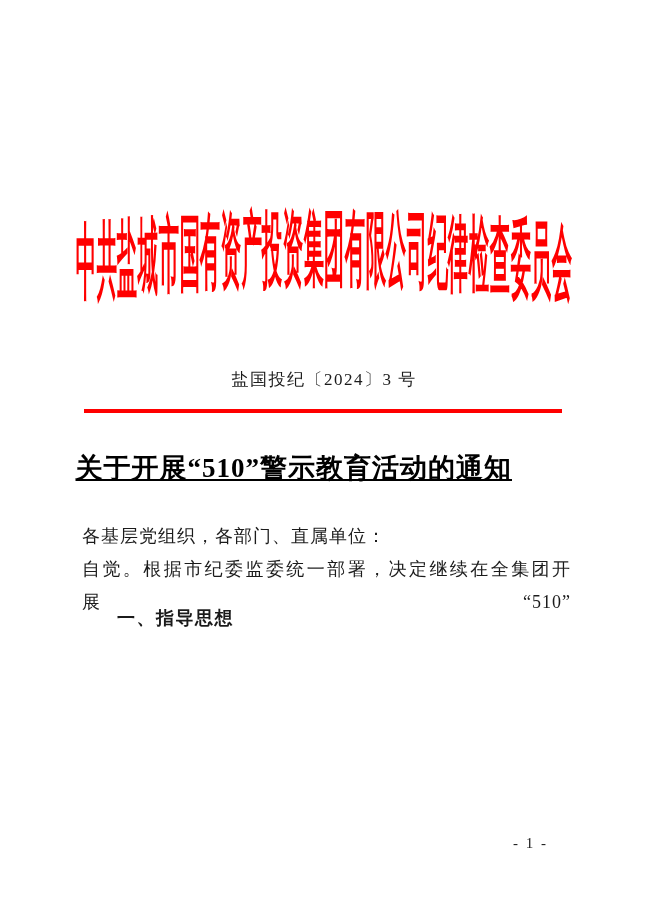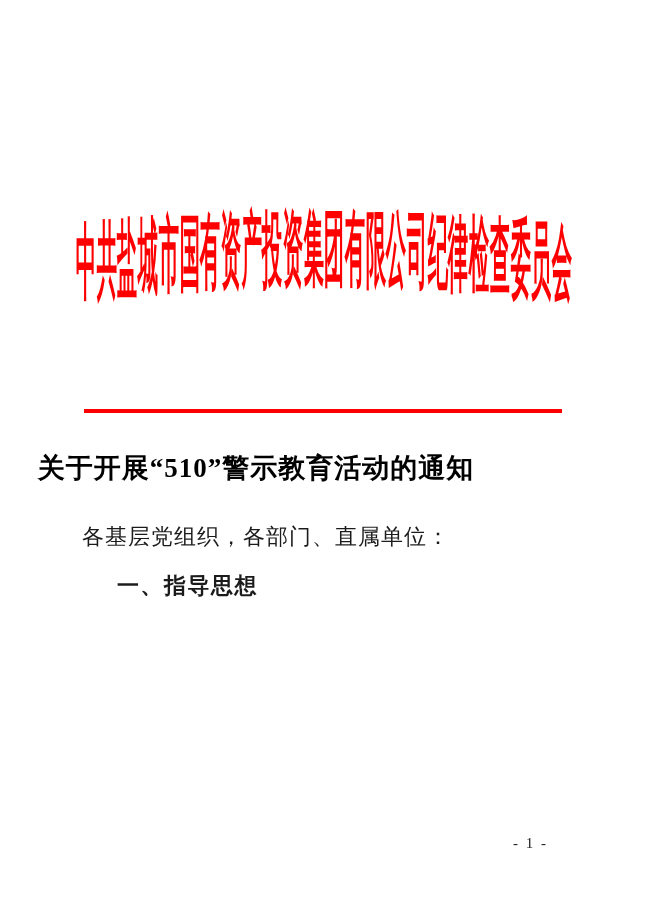--- a/index.html
+++ b/index.html
@@ -64,35 +64,36 @@
     height: 4px;
   }
 
   
   .doc-title {
     position: absolute;
     top: 450px;
     left: 0;
     width: 512px;
     margin: 0;
-    text-align: center;
+    text-align: right;
     font-size: 27px;
     font-weight: bold;
     letter-spacing: 1px;
     color: #000000;
     font-family: "Liberation Serif", serif;
+    text-decoration: underline;
   }
 
   
   .body-text {
     position: absolute;
     top: 520px;
     left: 82px;
     width: 489px;
-    font-size: 22px;
+    font-size: 18px;
     line-height: 33px;
     letter-spacing: 1px;
     color: #1b1b1b;
   }
   .body-text .line { height: 33px; white-space: nowrap; }
   .body-text .line.justify {
     white-space: normal;
     text-align: justify;
     text-align-last: justify;
   }
@@ -162,25 +163,27 @@
       </span><span class="ch" style="top: 7.6px;">
         <span style="color: rgb(255, 0, 0);">查</span>
       </span><span class="ch" style="top: 9.6px;">
         <span style="color: rgb(255, 0, 0);">委</span>
       </span><span class="ch" style="top: 11.7px;">
         <span style="color: rgb(255, 0, 0);">员</span>
       </span><span class="ch" style="top: 14px;">
         <span style="color: rgb(255, 0, 0);">会</span>
       </span></div>
 
+  <div class="doc-number">盐国投纪〔2024〕3 号</div>
 
   <div class="red-divider" style="background: rgb(255, 0, 0);"></div>
 
   <h1 class="doc-title">关于开展“510”警示教育活动的通知</h1>
 
   <div class="body-text">
       <div class="line">各基层党组织，各部门、直属单位：</div>
+      <div class="line justify">自觉。根据市纪委监委统一部署，决定继续在全集团开展“510”</div>
       <div class="line indent heading">一、指导思想</div>
     </div>
 
   <div class="page-number">- 1 -</div>
 
 </div>
 
 </body></html>

